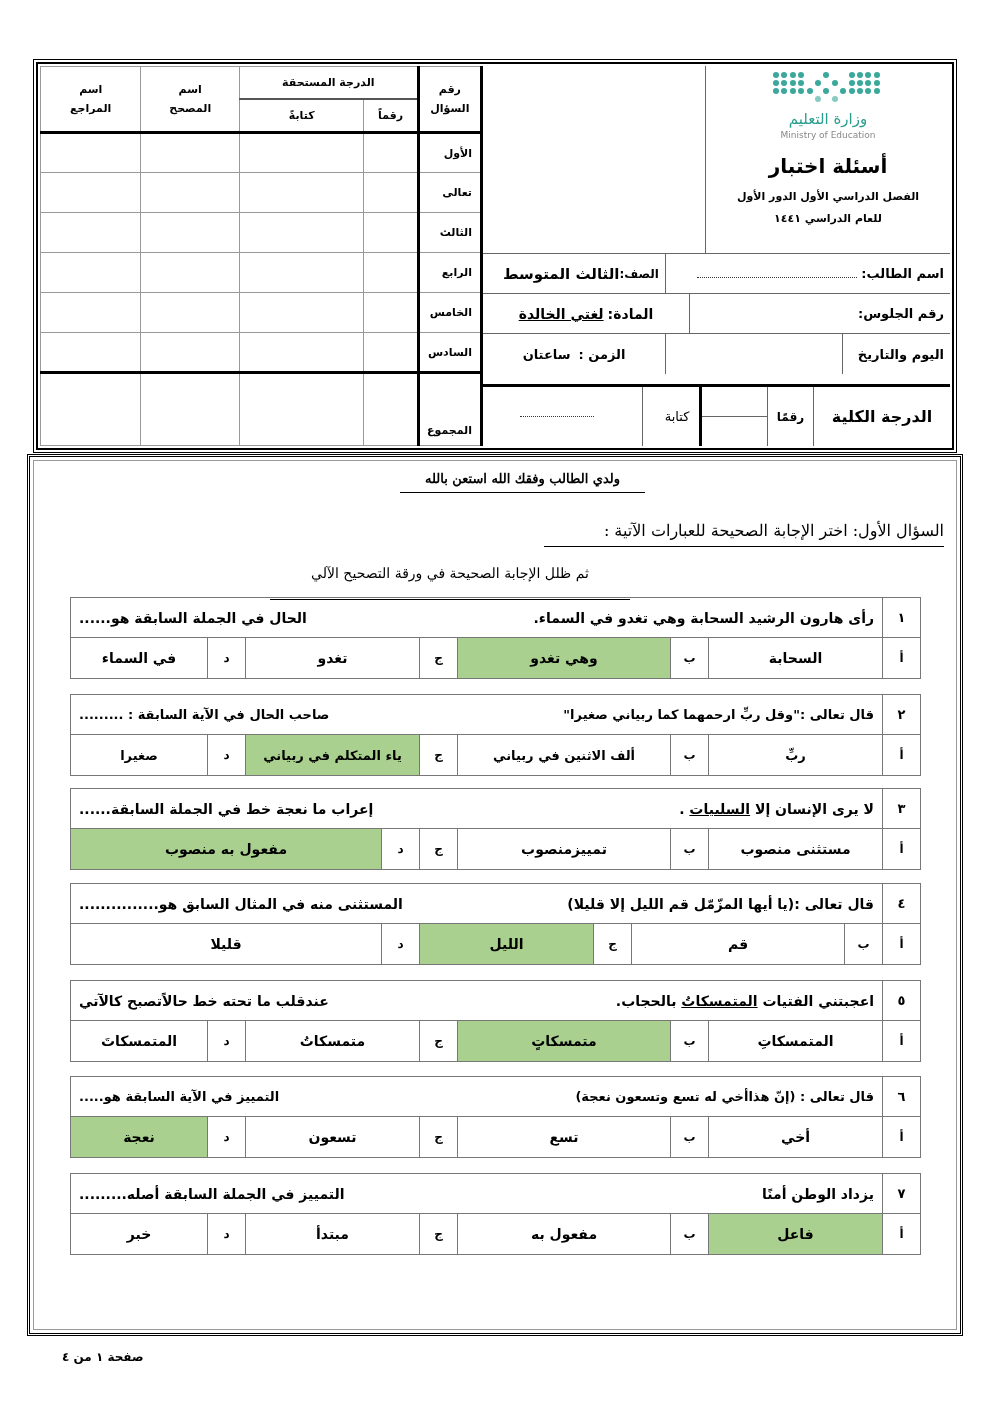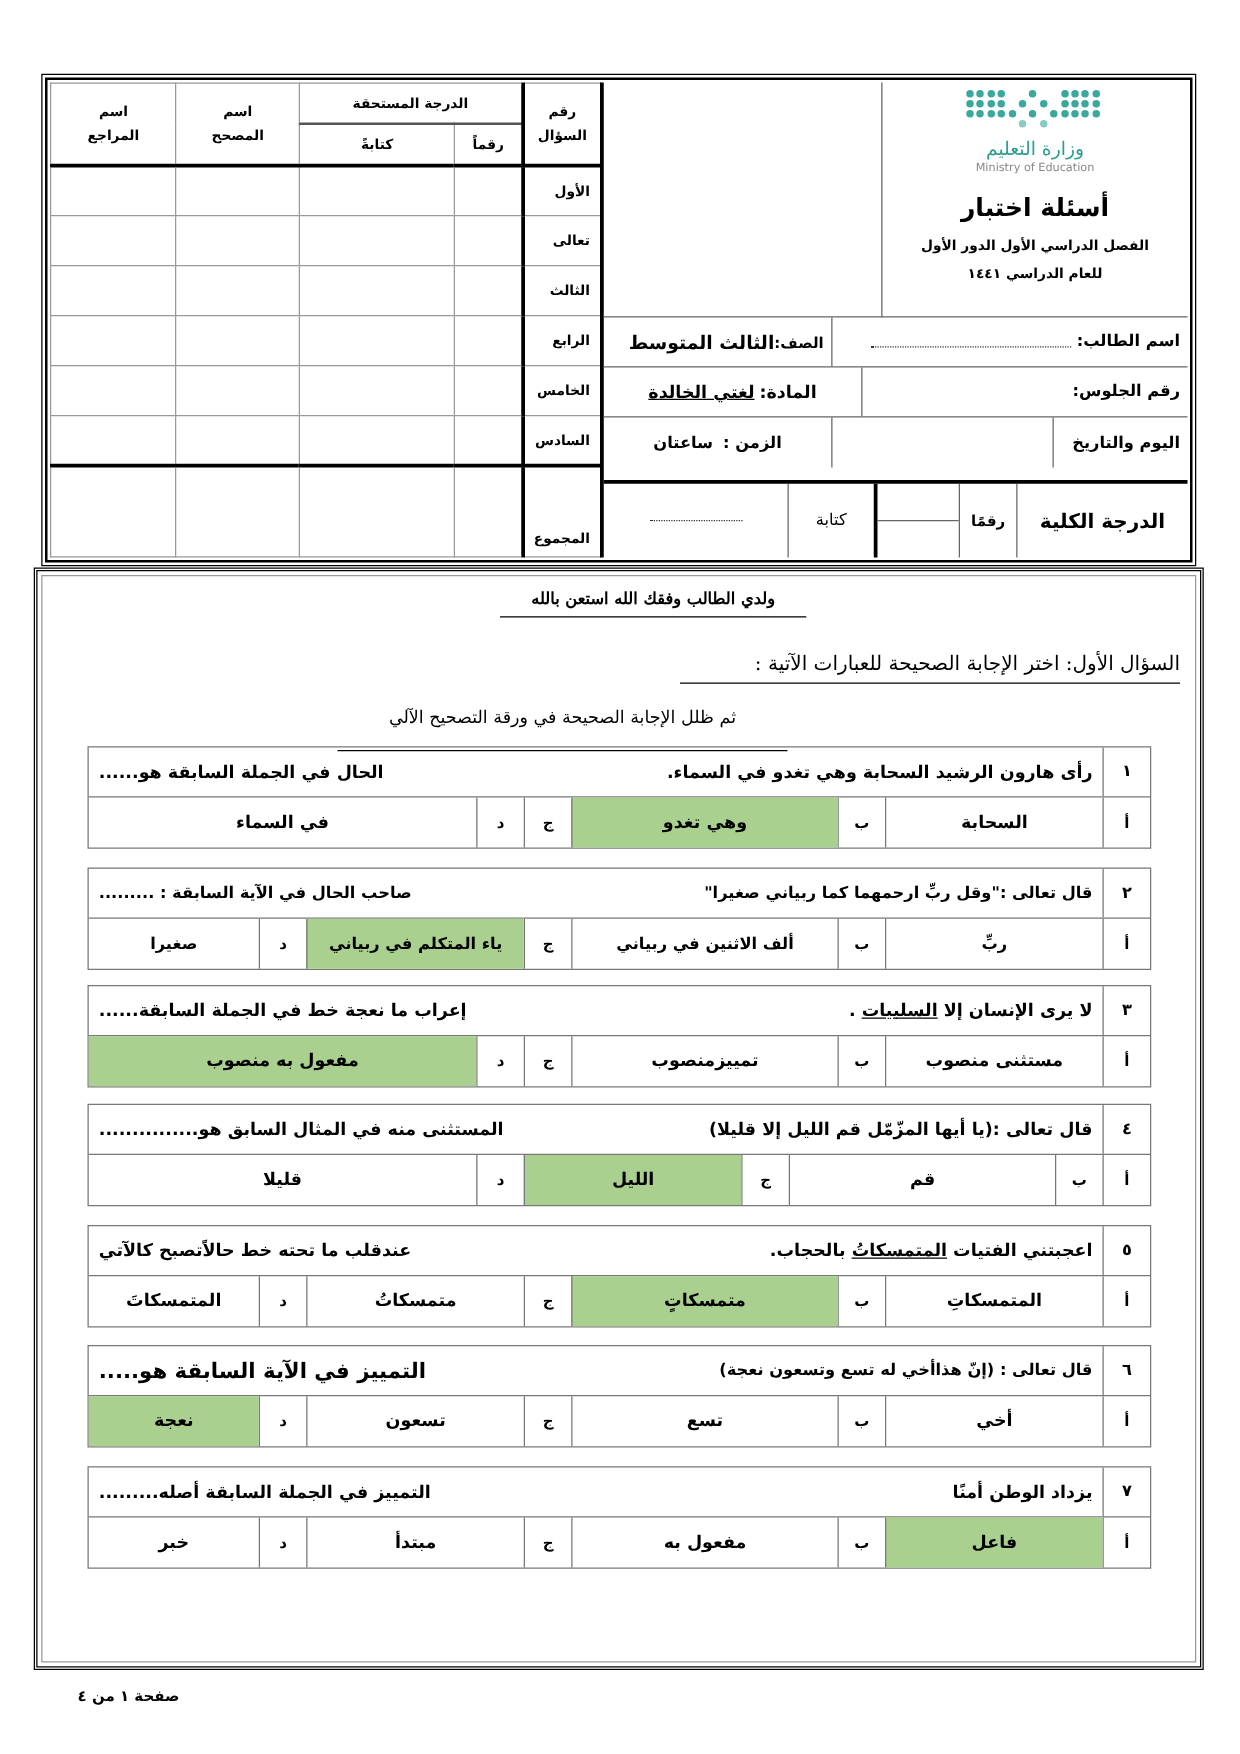--- a/index.html
+++ b/index.html
@@ -217,21 +217,21 @@
         </div>
       </div>
 
       <div class="total-row">
         <div class="tc" style="right:0;width:137px;border-left:1px solid #666;font-size:16px;">الدرجة الكلية</div>
         <div class="tc" style="right:137px;width:46px;border-left:1px solid #666;font-size:12px;">رقمًا</div>
         <div class="tc" style="right:183px;width:68px;border-left:3px solid #000;flex-direction:column;">
           <div style="flex:1;width:100%;border-bottom:1px solid #666;"></div>
           <div style="flex:1;width:100%;"></div>
         </div>
-        <div class="tc" style="right:251px;width:69px;border-left:1px solid #666;font-size:13px;font-weight:normal;">كتابة</div>
+        <div class="tc" style="right:239px;width:69px;border-left:1px solid #666;font-size:13px;font-weight:normal;">كتابة</div>
         <div class="tc" style="right:320px;width:147px;">
           <span style="display:inline-block;width:74px;border-bottom:1px dotted #333;"></span>
         </div>
       </div>
     </div>
 
   </div>
 </div>
 
 <div class="body-frame">
@@ -247,20 +247,21 @@
             <span class="stem">رأى هارون الرشيد السحابة وهي تغدو في السماء.</span>
             <span class="ask">الحال في الجملة السابقة هو......</span>
           </div>
         </div>
         <div class="qopts">
           <div class="letter">أ</div>
           <div class="ans" style="width: 174px;">السحابة</div>
           <div class="letter">ب</div>
           <div class="ans correct" style="background: rgb(169, 208, 142); width: 213px;">وهي تغدو</div>
           <div class="letter">ج</div>
+          <div class="ans" style="width: 174px;">تغدو</div>
           <div class="letter">د</div>
           <div class="ans" style="width: 174px; flex: 1 1 0%;">في السماء</div>
         </div>
       </div>
       <div class="qblock" style="top: 237px;">
         <div class="qhead">
           <div class="qnum">٢</div>
           <div class="qtext">
             <span class="stem" style="font-size: 13px;">قال تعالى :"وقل ربِّ ارحمهما كما ربياني صغيرا"</span>
             <span class="ask" style="font-size: 13px;">صاحب الحال في الآية السابقة : .........</span>
@@ -330,21 +331,21 @@
           <div class="ans" style="width: 174px;">متمسكاتُ</div>
           <div class="letter">د</div>
           <div class="ans" style="width: 174px; flex: 1 1 0%;">المتمسكاتَ</div>
         </div>
       </div>
       <div class="qblock" style="top: 619px;">
         <div class="qhead">
           <div class="qnum">٦</div>
           <div class="qtext">
             <span class="stem" style="font-size: 13px;">قال تعالى : (إنّ هذاأخي له تسع وتسعون نعجة)</span>
-            <span class="ask" style="font-size: 17px; text-align: center;">التمييز في الآية السابقة هو.....</span>
+            <span class="ask" style="font-size: 13px; text-align: center;">التمييز في الآية السابقة هو.....</span>
           </div>
         </div>
         <div class="qopts">
           <div class="letter">أ</div>
           <div class="ans" style="width: 174px;">أخي</div>
           <div class="letter">ب</div>
           <div class="ans" style="width: 213px;">تسع</div>
           <div class="letter">ج</div>
           <div class="ans" style="width: 174px;">تسعون</div>
           <div class="letter">د</div>

